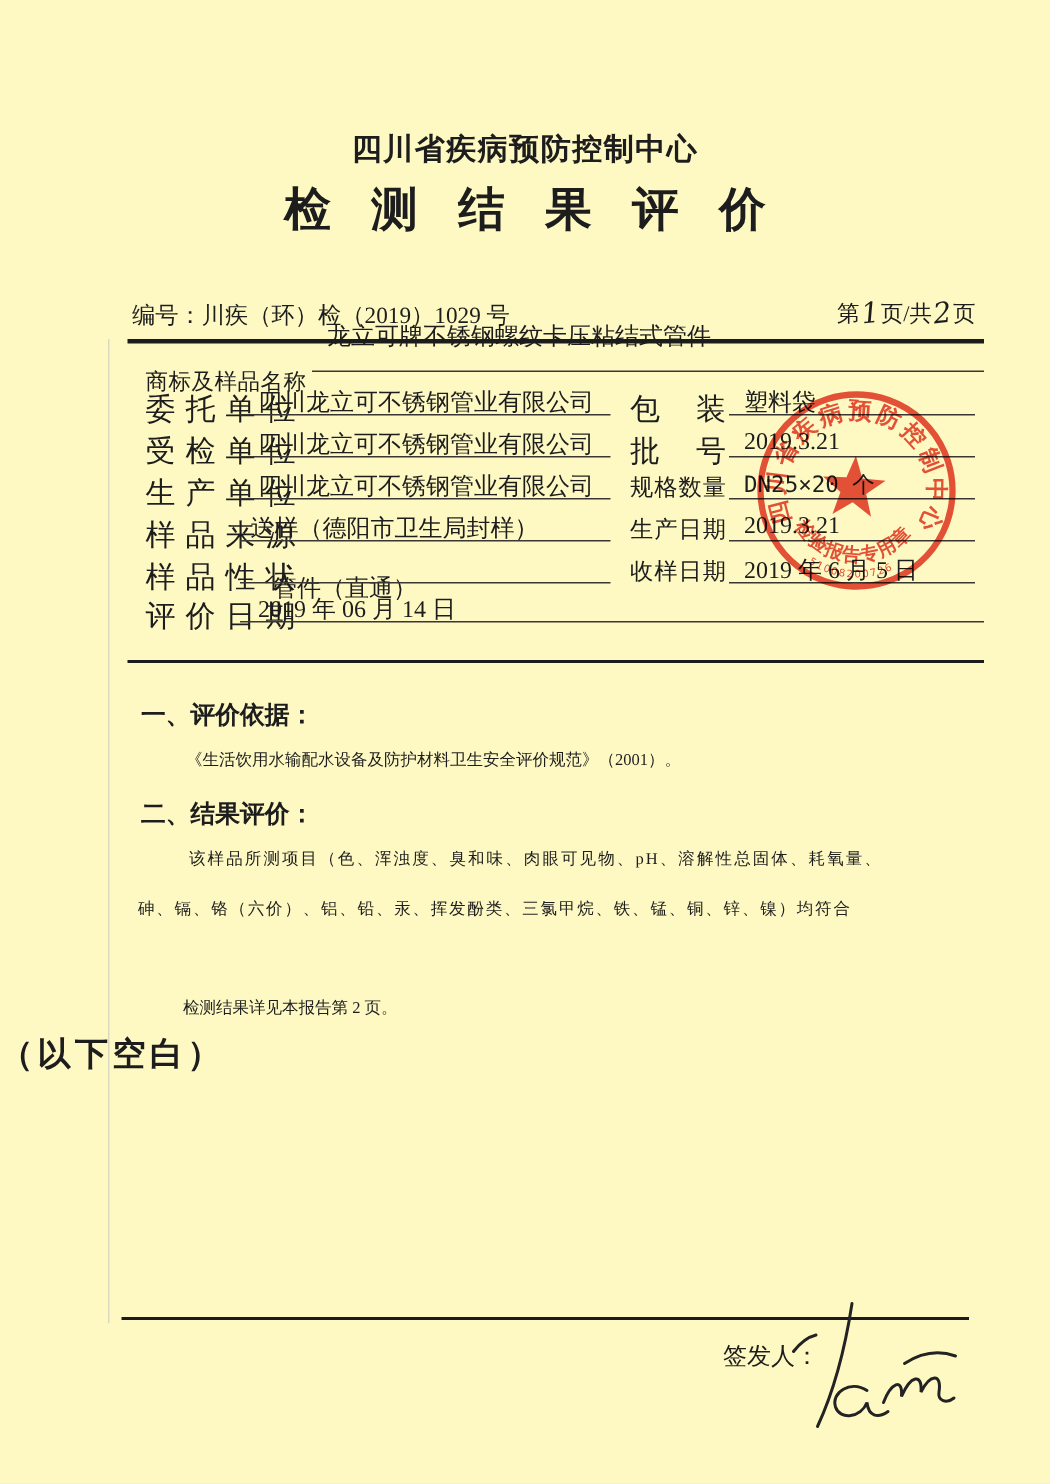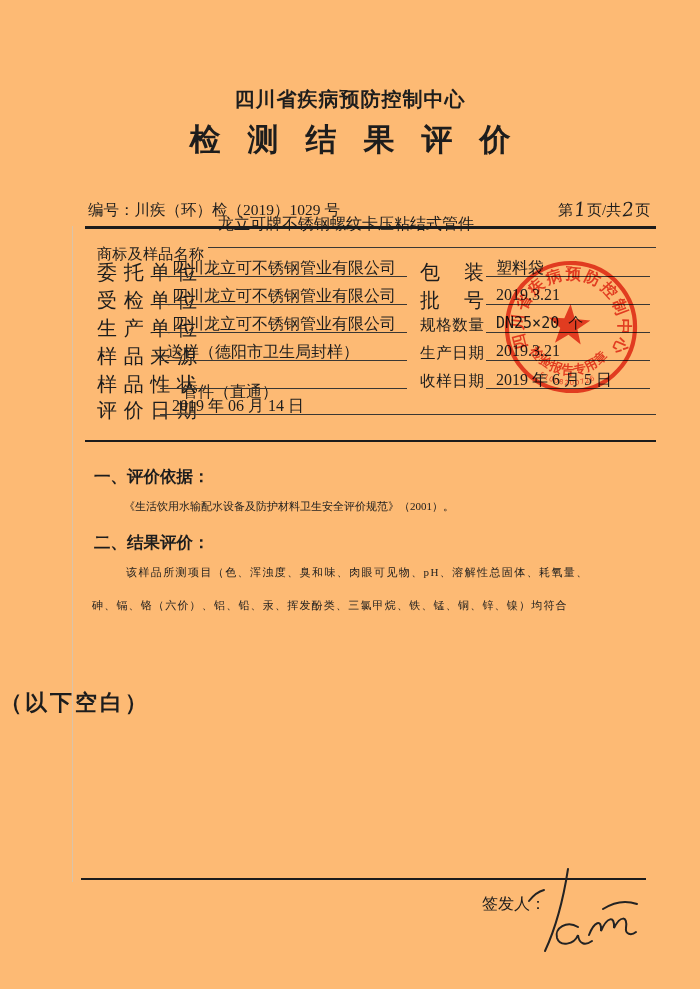--- a/index.html
+++ b/index.html
@@ -1,16 +1,16 @@
 <!DOCTYPE html>
 <html><head>
 <meta charset="utf-8">
 <style>
   html,body{margin:0;padding:0;background:#e9e9e6;}
-  .page{position:relative;width:700px;height:989px;margin:0 auto;background:#fdba74;
+  .page{position:relative;width:700px;height:989px;margin:0 auto;background:#fef9c3;
         font-family:"Liberation Serif","DejaVu Serif",serif;color:#1d1d1d;overflow:hidden;}
   .abs{position:absolute;}
   .rule{position:absolute;background:#1c1c1c;}
   .u{position:absolute;background:#3a3733;height:1.2px;}
   .lbl{position:absolute;font-size:20px;text-align:justify;text-align-last:justify;white-space:nowrap;
        display:block;letter-spacing:0;}
   .lbl-inner{display:block;text-align:justify;text-align-last:justify;}
   .val{position:absolute;font-size:16px;white-space:nowrap;}
   .org-title{position:absolute;top:86px;left:0;width:700px;text-align:center;
              font-family:"DejaVu Sans","Liberation Sans",sans-serif;font-weight:bold;
@@ -118,20 +118,21 @@
       <span class="lbl-inner">评价日期</span>
     </span>
   <span class="val" style="left:172px;top:396px;">2019 年 06 月 14 日</span>
   <div class="u" style="left:160px;top:414px;width:496px;"></div>
 
   <div class="sec-h" style="left:94px;top:466px;">一、评价依据：</div>
   <div class="sec-t" style="left:124px;top:499px;">《生活饮用水输配水设备及防护材料卫生安全评价规范》（2001）。</div>
   <div class="sec-h" style="left:94px;top:532px;">二、结果评价：</div>
   <div class="sec-t" style="left:126px;top:565px;letter-spacing:1.4px;">该样品所测项目（色、浑浊度、臭和味、肉眼可见物、pH、溶解性总固体、耗氧量、</div>
   <div class="sec-t" style="left:92px;top:598px;letter-spacing:1.2px;">砷、镉、铬（六价）、铝、铅、汞、挥发酚类、三氯甲烷、铁、锰、铜、锌、镍）均符合</div>
+  <div class="sec-t" style="left:122px;top:664px;">检测结果详见本报告第 2 页。</div>
   <div class="blank-note">（以下空白）</div>
 
   <div class="rule" style="left:81px;top:878px;width:565px;height:2.4px;"></div>
   <div class="signer">签发人：</div>
 
   <svg class="abs" style="left:515px;top:845px;" width="140" height="115" viewBox="0 0 140 115">
     <g fill="none" stroke="#232323" stroke-width="2" stroke-linecap="round">
       <path d="M14,56 q7,-9 15,-11"></path>
       <path d="M53,24 C49,50 43,78 30,106"></path>
       <path d="M63,82 c-11,-7 -24,1 -21,11 c3,9 17,7 21,-3 c1,9 7,11 14,6"></path>

